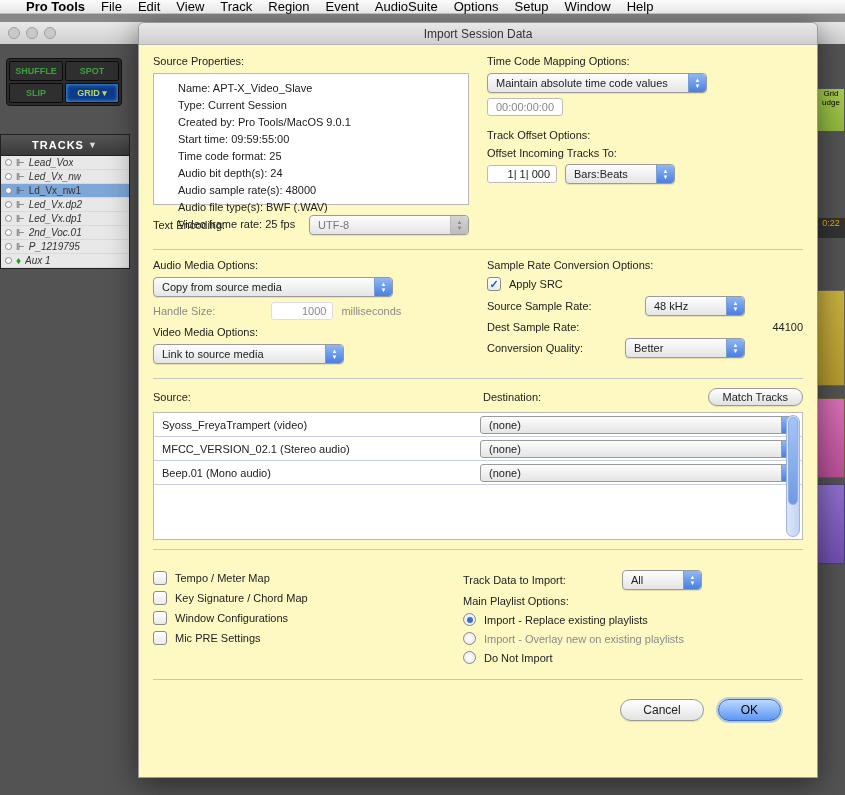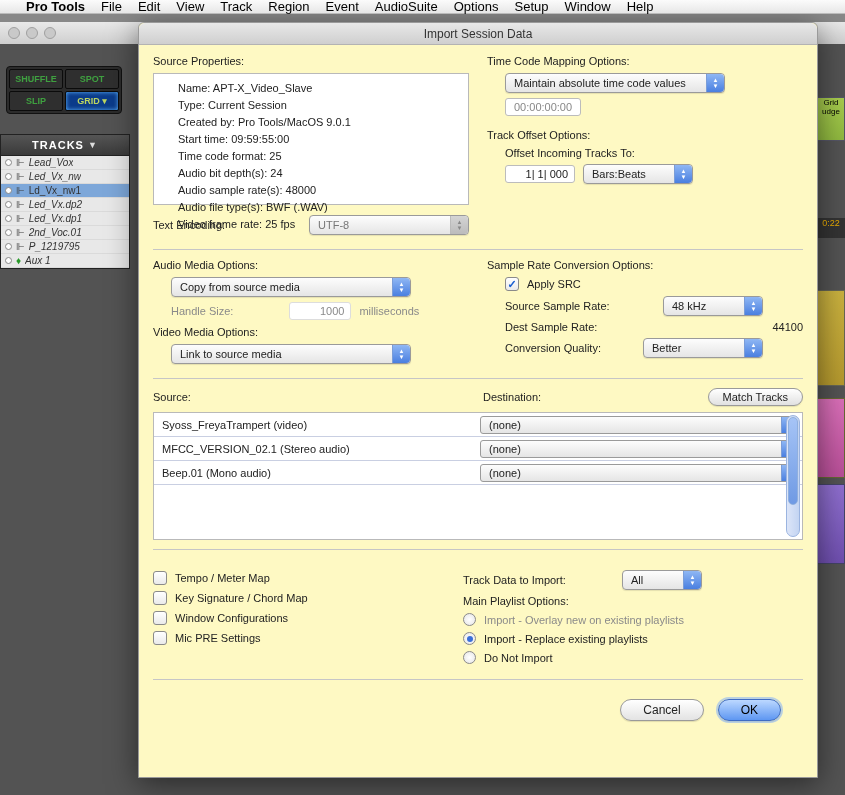--- a/index.html
+++ b/index.html
@@ -10,39 +10,39 @@
 .menubar .apple { font-size: 15px; margin-right: 14px; }
 .menubar span { margin-right: 16px; cursor: default; }
 .menubar .appname { font-weight: bold; }
 
 
 .edit-window { position: absolute; top: 22px; left: 0; right: 0; bottom: 0; background: #535353; }
 .edit-titlebar { height: 22px; background: linear-gradient(#e9e9e9,#cfcfcf); display: flex; align-items: center; padding: 0 8px; position: relative; }
 .traffic { display: flex; gap: 6px; }
 .traffic div { width: 12px; height: 12px; border-radius: 50%; background: #c9c9c9; border: 1px solid #a0a0a0; }
 
-.toolbar-cluster { position: absolute; top: 44px; left: 6px; width: 116px; }
+.toolbar-cluster { position: absolute; top: 36px; left: 6px; width: 116px; }
 .mode-box { border: 1px solid #111; border-radius: 4px; background: #2c2c2c; padding: 2px; display: grid; grid-template-columns: 1fr 1fr; grid-template-rows: 1fr 1fr; gap: 2px; }
 .mode-btn { font-size: 9px; font-weight: bold; text-align: center; padding: 4px 2px; border: 1px solid #0b0b0b; border-radius: 2px; background: #2f2f2f; color: #3fa040; }
 .mode-btn.active { background: #0b3b8a; color: #bcd55f; box-shadow: inset 0 0 4px #5fb8ff; }
 
 .tracks-panel { position: absolute; top: 112px; left: 0; width: 130px; background: #3a3a3a; border: 1px solid #222; }
 .tracks-header { background: linear-gradient(#555,#3a3a3a); color: #fff; font-size: 11px; font-weight: bold; text-align: center; padding: 4px 0; letter-spacing: 1px; border-bottom: 1px solid #222; display:flex; justify-content:center; align-items:center; gap:4px;}
 .tracks-header .arrow { font-size: 9px; color:#ddd; }
 .tracks-list { background: #e8e8e8; }
 .track-row { display: flex; align-items: center; font-size: 10px; padding: 1px 4px; border-bottom: 1px solid #dadada; gap: 4px; }
 .track-row .dot { width: 7px; height: 7px; border: 1px solid #888; border-radius: 50%; background: #fff;}
 .track-row.active { background: #7da7d9; }
 .track-row .wav { color: #3a3a3a; font-size: 10px; }
 .track-row .tname { font-style: italic; color: #333; white-space: nowrap; overflow: hidden; text-overflow: clip; }
 .track-row.active .tname { font-style: normal; }
 
 
 .timeline-frag { position: absolute; right: 0; width: 28px; }
-.frag1 { top: 75px; height: 44px; background: linear-gradient(#a8cc4e,#8fb83f); border:1px solid #556; font-size:8px; text-align:center; }
+.frag1 { top: 66px; height: 44px; background: linear-gradient(#a8cc4e,#8fb83f); border:1px solid #556; font-size:8px; text-align:center; }
 .frag2 { top: 196px; height: 20px; background: #333; color:#ecae00; font-size:9px; text-align:center; }
 .frag3 { top: 268px; height: 96px; background: linear-gradient(#c9b13f,#b5992e); border:1px solid #665; }
 .frag4 { top: 376px; height: 80px; background: linear-gradient(#d96fb8,#b84f98); border:1px solid #663; }
 .frag5 { top: 462px; height: 80px; background: linear-gradient(#8f6fcf,#6f4faf); border:1px solid #446; }
 
 
 .dialog { position: absolute; top: 22px; left: 138px; width: 680px; height: 756px; background: #fef9c3; border: 1px solid #9a9a9a; border-radius: 6px 6px 0 0; box-shadow: 0 6px 30px rgba(0,0,0,.5); z-index: 50; display:flex; flex-direction:column;}
 .dialog-titlebar { height: 22px; background: linear-gradient(#e8e8e8,#cfcfcf); border-bottom: 1px solid #b3b3b3; border-radius: 6px 6px 0 0; text-align: center; font-size: 12px; line-height: 22px; color: #333; }
 .dialog-body { flex:1; padding: 10px 14px 6px 14px; font-size: 11px; color: #222; display:flex; flex-direction:column; }
 
@@ -57,21 +57,21 @@
 .mac-select .endcap::before { content:"▲"; font-size:6px; color:#fff; line-height:6px;}
 .mac-select .endcap::after { content:"▼"; font-size:6px; color:#fff; line-height:6px;}
 .mac-select.disabled { color:#777; }
 .mac-select.disabled .endcap { background: linear-gradient(#d4d4d4,#bcbcbc); border-left-color:#bbb; }
 .mac-select.disabled .endcap::before, .mac-select.disabled .endcap::after { color:#888; }
 
 .tc-input { display:inline-block; background:#fff; border:1px solid #bcbcbc; border-radius:3px; padding:2px 8px; font-size:11px; color:#888; }
 
 .field-row { display:flex; align-items:center; gap:8px; margin:5px 0; }
 .field-row .lbl { flex:0 0 auto; }
-.field-row.indent { margin-left: 18px; }
+.field-row.indent { }
 .mini-input { background:#fff; border:1px solid #bcbcbc; border-radius:3px; padding:2px 6px; font-size:11px; width:62px; text-align:right;}
 .muted { color: #8a8a8a; }
 
 .check { width:14px; height:14px; border:1px solid #8a8a8a; border-radius:3px; background:linear-gradient(#fff,#eaeaea); display:inline-flex; align-items:center; justify-content:center; font-size:11px; line-height:1;}
 .check.checked::after { content:"✓"; color:#1a5fd0; font-weight:bold; }
 
 .radio { width:13px; height:13px; border:1px solid #8a8a8a; border-radius:50%; background:radial-gradient(#fff,#e4e4e4); display:inline-flex; align-items:center; justify-content:center;}
 .radio.checked::after { content:""; width:6px; height:6px; border-radius:50%; background:#3b6fd8; }
 
 .divider { border:none; border-top:1px solid #c6c6c6; margin:9px 0; }
@@ -259,21 +259,21 @@
           </span>
         </div>
         <div class="field-row indent muted">
           <span>Handle Size:</span>
           <span style="flex:0 0 40px"></span>
           <span class="mini-input muted" style="border-color:#ddd">1000</span>
           <span>milliseconds</span>
         </div>
         <div class="section-label" style="margin-top:6px">Video Media Options:</div>
         <div class="field-row indent">
-          <span class="mac-select" style="width:240px">
+          <span class="mac-select" style="width:191px">
             <span>Link to source media</span>
               <span class="endcap"></span>
           </span>
         </div>
       </div>
 
       <div class="col">
         <div class="section-label">Sample Rate Conversion Options:</div>
         <div class="field-row indent">
           <span class="check checked"></span>
@@ -368,26 +368,26 @@
         <div class="field-row">
           <span>Track Data to Import:</span>
           <span style="flex:0 0 40px"></span>
           <span class="mac-select" style="width:80px">
               <span>All</span>
               <span class="endcap"></span>
             </span>
         </div>
         <div class="section-label" style="">Main Playlist Options:</div>
         <div class="opt-row">
+            <span class="radio checked"></span>
+            <span>Import - Replace existing playlists</span>
+          </div>
+        <div class="opt-row">
             <span class="radio"></span>
             <span class="muted">Import - Overlay new on existing playlists</span>
-          </div>
-        <div class="opt-row">
-            <span class="radio checked"></span>
-            <span>Import - Replace existing playlists</span>
           </div>
         <div class="opt-row">
             <span class="radio"></span>
             <span>Do Not Import</span>
           </div>
       </div>
     </div>
 
     <hr class="divider">
 

